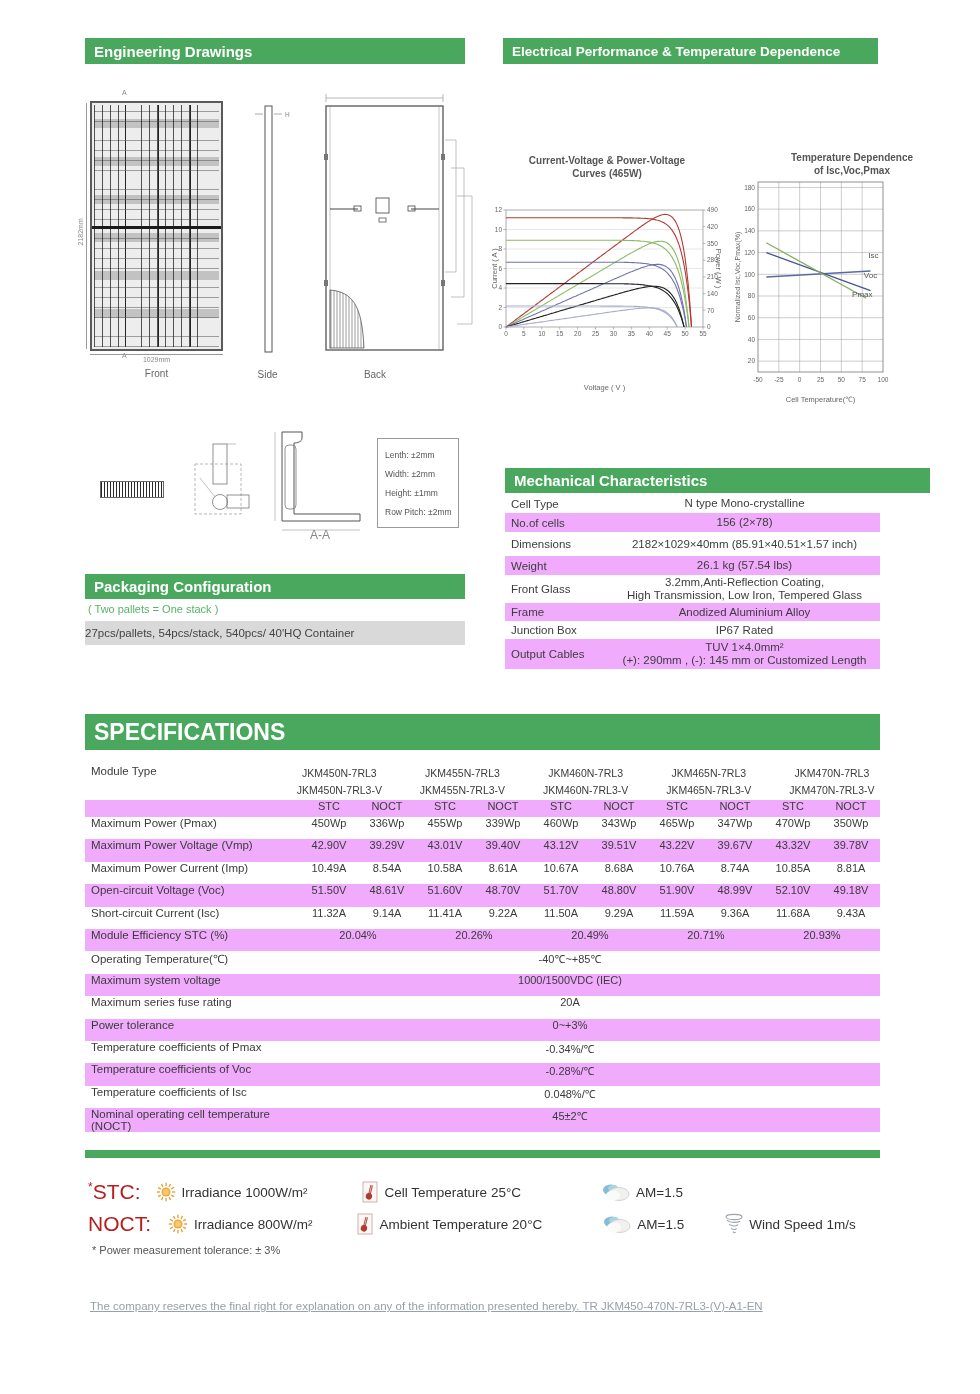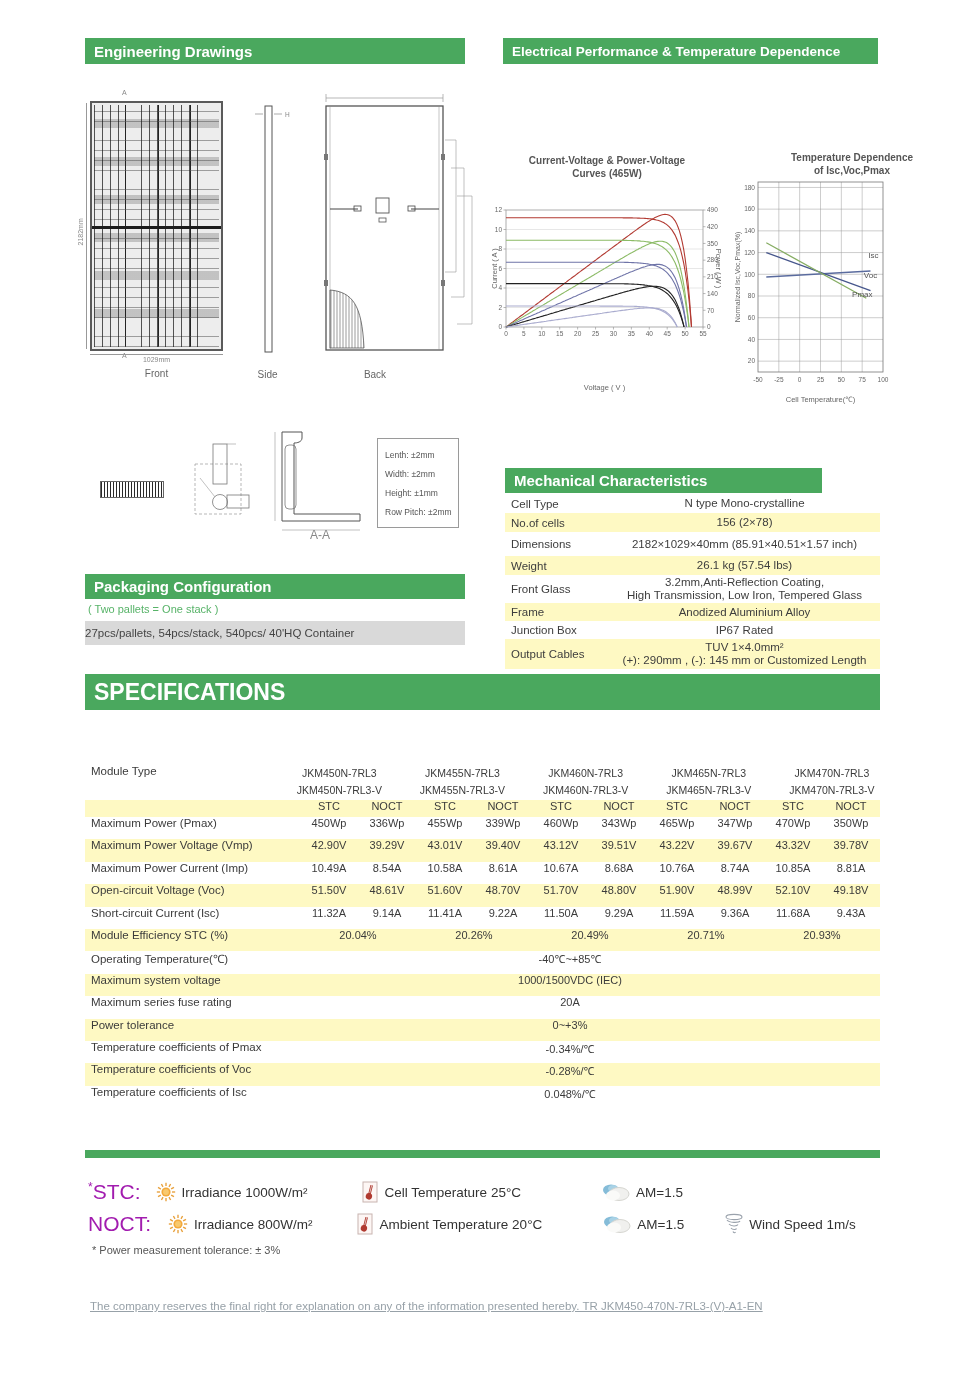--- a/index.html
+++ b/index.html
@@ -26,34 +26,34 @@
   .hdim-line{position:absolute;border-top:1px solid #999;}
   .tol-box{position:absolute;left:377px;top:438px;width:82px;height:90px;border:1px solid #9a9a9a;
      box-sizing:border-box;padding:7px 0 0 7px;font-size:8.5px;color:#555;line-height:19px;}
   .barcode{position:absolute;left:100px;top:481px;width:62px;height:15px;border:1px solid #666;
      background:repeating-linear-gradient(90deg,#2a2a2a 0 1px,transparent 1px 3px);}
   
   .mech-table{position:absolute;left:505px;top:494px;width:375px;font-size:11.5px;}
   .mrow{display:flex;align-items:center;}
   .mrow .lbl{width:104px;padding-left:6px;box-sizing:border-box;}
   .mrow .val{flex:1;text-align:center;white-space:pre-line;line-height:13px;}
-  .shaded{background:#fef9c3;}
+  .shaded{background:#f0abfc;}
   .spec-table{position:absolute;left:85px;top:760px;width:795px;font-size:11px;color:#3b3b3b;}
   .srow{display:flex;align-items:flex-start;min-height:22.4px;}
   .srow .lbl{width:215px;padding-left:6px;box-sizing:border-box;font-size:11.5px;}
   .cell{width:58px;text-align:center;}
   .gcell{width:116px;text-align:center;}
   .merged{flex:1;text-align:center;padding-right:40px;}
   .module-row{align-items:flex-start;min-height:40px;padding-top:5px;box-sizing:border-box;gap:27px;}
   .module-row .gcell{font-size:10.5px;line-height:17px;}
   .cond-hdr{min-height:17px;font-size:11px;}
   .chart-title{position:absolute;font-size:10px;font-weight:bold;color:#555;
      text-align:center;line-height:13px;margin-top:17px;}
   .cond-row{position:absolute;display:flex;align-items:center;}
-  .cond-big{font-size:21px;color:#a21caf;}
+  .cond-big{font-size:21px;color:#b91c1c;}
   .cond-big .sup{font-size:12px;vertical-align:8px;}
   .cond-item{display:flex;align-items:center;}
   .cond-item .txt{font-size:13.5px;color:#333;margin-left:5px;}
   .footnote{position:absolute;font-size:11px;color:#555;}
   .disclaimer{position:absolute;left:90px;top:1300px;font-size:11.5px;color:#97a1a8;text-decoration:underline;}
   .green-note{position:absolute;font-size:11px;color:#57b368;}
   .pack-row{position:absolute;background:#d9d9d9;font-size:11.5px;color:#444;
      display:flex;align-items:center;padding-left:0;box-sizing:border-box;}
 </style>
 </head>
@@ -255,21 +255,21 @@
       <polyline points="33.3,105.0 137.5,99.0" fill="none" stroke="#5a6b9e" stroke-width="1.3"></polyline>
       <text x="140.5" y="86.02857142857142" font-size="8" fill="#555" font-family="Liberation Sans, sans-serif" text-anchor="middle">Isc</text>
       <polyline points="33.3,80.6 137.5,118.6" fill="none" stroke="#46568c" stroke-width="1.3"></polyline>
       <text x="137.5" y="105.57142857142857" font-size="8" fill="#555" font-family="Liberation Sans, sans-serif" text-anchor="middle">Voc</text>
       <polyline points="33.3,70.8 133.3,126.2" fill="none" stroke="#86ad63" stroke-width="1.3"></polyline>
       <text x="129.33333333333334" y="125.17142857142858" font-size="8" fill="#555" font-family="Liberation Sans, sans-serif" text-anchor="middle">Pmax</text>
       <text x="87.5" y="230" font-size="7.5" fill="#666" font-family="Liberation Sans, sans-serif" text-anchor="middle">Cell Temperature(℃)</text>
       <text x="7" y="105" font-size="7" fill="#666" font-family="Liberation Sans, sans-serif" text-anchor="middle" transform="rotate(-90 7 105)">Normalized Isc,Voc,Pmax(%)</text>
     </svg>
 
-  <div class="gbar" style="left:505px;top:468px;width:317px;height:25px;font-size:15px;text-align:right;">Mechanical Characteristics</div>
+  <div class="gbar" style="left:505px;top:468px;width:425px;height:25px;font-size:15px;text-align:right;">Mechanical Characteristics</div>
   <div class="mech-table" id="mech-table">
       <div class="mrow" style="min-height: 19px;">
         <div class="lbl">Cell Type</div>
         <div class="val">N type Mono-crystalline</div>
       </div>
       <div class="mrow shaded" style="min-height: 19px;">
         <div class="lbl">No.of cells</div>
         <div class="val">156 (2×78)</div>
       </div>
       <div class="mrow" style="min-height: 24px;">
@@ -297,21 +297,21 @@
         <div class="lbl">Output Cables</div>
         <div class="val">TUV  1×4.0mm²
 (+): 290mm , (-): 145 mm or Customized Length</div>
       </div>
     </div>
 
   <div class="gbar" style="left:85px;top:574px;width:380px;height:25px;font-size:15px;">Packaging Configuration</div>
   <div class="green-note" style="left:88px;top:603px;">( Two pallets = One stack )</div>
   <div class="pack-row" style="left:85px;top:621px;width:380px;height:24px;">27pcs/pallets, 54pcs/stack, 540pcs/ 40'HQ Container</div>
 
-  <div class="gbar" style="left:85px;top:674px;width:795px;height:36px;font-size:23px;">SPECIFICATIONS</div>
+  <div class="gbar" style="left:85px;top:714px;width:795px;height:36px;font-size:23px;">SPECIFICATIONS</div>
   <div class="spec-table" id="spec-table">
       <div class="srow module-row">
         <div class="lbl">Module Type</div>
         <div class="gcell">
           <div>JKM450N-7RL3</div>
           <div>JKM450N-7RL3-V</div>
         </div>
         <div class="gcell">
           <div>JKM455N-7RL3</div>
           <div>JKM455N-7RL3-V</div>
@@ -436,20 +436,24 @@
         <div class="merged">-0.34%/℃</div>
       </div>
       <div class="srow shaded">
         <div class="lbl">Temperature coefficients of Voc</div>
         <div class="merged">-0.28%/℃</div>
       </div>
       <div class="srow">
         <div class="lbl">Temperature coefficients of Isc</div>
         <div class="merged">0.048%/℃</div>
       </div>
+      <div class="srow shaded">
+        <div class="lbl">Nominal operating cell temperature  (NOCT)</div>
+        <div class="merged">45±2℃</div>
+      </div>
     </div>
   <div class="abs" style="left:85px;top:1150px;width:795px;height:8px;background:#4aa85e;"></div>
 
   <div class="cond-row" style="left:88px;top:1176px;height:32px;" id="stc-row">
       <span class="cond-big"><span class="sup">*</span>STC:</span>
       <span class="cond-item" style="margin-left: 14px;">
         <span style="display: inline-flex;">
           <svg width="22" height="22" viewBox="0 0 24 24">
             <g stroke="#e8a13c" stroke-width="1.5">
               <line x1="18.5" y1="12.0" x2="22.0" y2="12.0"></line>

